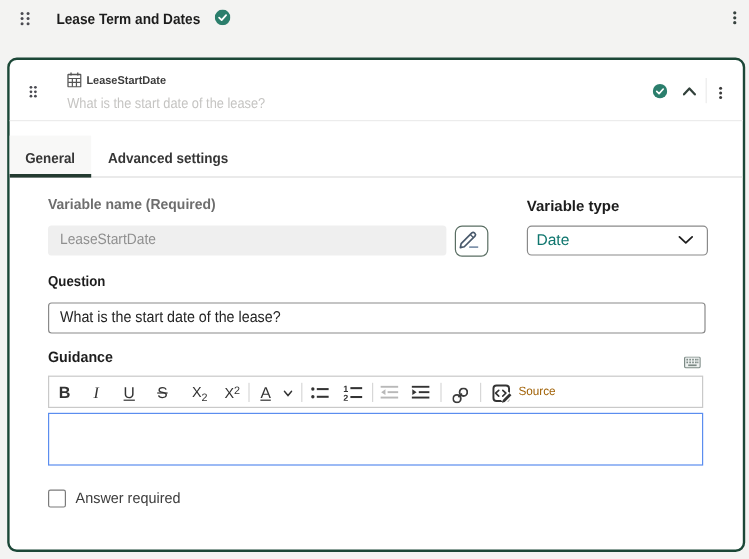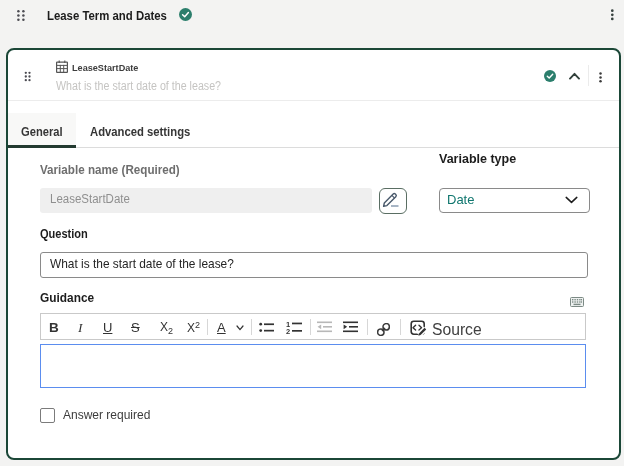--- a/index.html
+++ b/index.html
@@ -90,21 +90,21 @@
   <div class="abs" style="left:50px;top:191.5px;font-size:12.5px;color:#8f8f8f;transform:scaleX(0.92);white-space:nowrap;">LeaseStartDate</div>
   <div class="abs" style="left:378.5px;top:187.5px;width:28px;height:26.5px;border:1.3px solid #5a6e63;border-radius:6px;background:#fff;"></div>
   <svg class="abs" style="left:381.5px;top:190.5px" width="19" height="18" viewBox="0 0 19 18">
     <g fill="none" stroke="#49596b" stroke-width="1.4" stroke-linejoin="round">
       <path d="M2.3 12 L11.2 3.1 C11.8 2.5 12.7 2.5 13.3 3.1 L13.8 3.6 C14.4 4.2 14.4 5.1 13.8 5.7 L4.9 14.6 L1.6 15.3 Z"></path>
       <line x1="9.9" y1="4.4" x2="12.5" y2="7" stroke-width="1.1"></line>
     </g>
     <line x1="9" y1="15" x2="16.5" y2="15" stroke="#8195ad" stroke-width="1.4"></line>
   </svg>
 
-  <div class="abs bold" style="left:439px;top:152px;font-size:12.5px;color:#1d1d1d;white-space:nowrap;">Variable type</div>
+  <div class="abs bold" style="left:439px;top:165px;font-size:12.5px;color:#1d1d1d;white-space:nowrap;">Variable type</div>
   <div class="abs" style="left:439px;top:187.5px;width:151px;height:25px;border:1px solid #8a8a8a;border-radius:4px;background:#fff;"></div>
   <div class="abs" style="left:447px;top:191.5px;font-size:13px;color:#0f766e;">Date</div>
   <svg class="abs" style="left:564.5px;top:195.5px" width="13" height="8" viewBox="0 0 13 8">
     <path d="M1.2 1.4 L6.5 6.4 L11.8 1.4" stroke="#1d1d1d" stroke-width="1.5" fill="none" stroke-linecap="round" stroke-linejoin="round"></path>
   </svg>
 
   <div class="abs bold" style="left:40px;top:226.5px;font-size:12px;color:#1d1d1d;transform:scaleX(0.92);white-space:nowrap;">Question</div>
   <div class="abs" style="left:40px;top:251.5px;width:548px;height:26px;border:1px solid #8a8a8a;border-radius:3px;background:#fff;"></div>
   <div class="abs" style="left:49.5px;top:255.5px;font-size:13px;color:#252525;transform:scaleX(0.915);white-space:nowrap;">What is the start date of the lease?</div>
 
@@ -187,15 +187,15 @@
     </g>
   </svg>
   <div class="abs" style="left:400px;top:319px;width:1px;height:16px;background:#d7d7d7;"></div>
   <svg class="abs" style="left:410px;top:320px" width="19" height="18" viewBox="0 0 19 18">
     <rect x="1.2" y="1.2" width="13" height="13" rx="2.6" stroke="#333" stroke-width="1.6" fill="none"></rect>
     <path d="M5.6 5.3 L3 7.7 L5.6 10.1" stroke="#333" stroke-width="1.4" fill="none" stroke-linecap="round" stroke-linejoin="round"></path>
     <path d="M9 5.3 L11.6 7.7 L9 10.1" stroke="#333" stroke-width="1.4" fill="none" stroke-linecap="round" stroke-linejoin="round"></path>
     <line x1="9" y1="15" x2="15.7" y2="8.3" stroke="#fff" stroke-width="5.2"></line>
     <path d="M8.3 15.7 L9 13.4 L14.6 7.8 L16.2 9.4 L10.6 15 Z" fill="#333"></path>
   </svg>
-  <div class="abs" style="left:431.5px;top:320.5px;font-size:16px;color:#404040;transform:scaleX(0.98);white-space:nowrap;text-align:right;">Source</div>
+  <div class="abs" style="left:431.5px;top:320.5px;font-size:10px;color:#a16207;transform:scaleX(0.98);white-space:nowrap;text-align:right;">Source</div>
 
 </div>
 
 </body></html>

